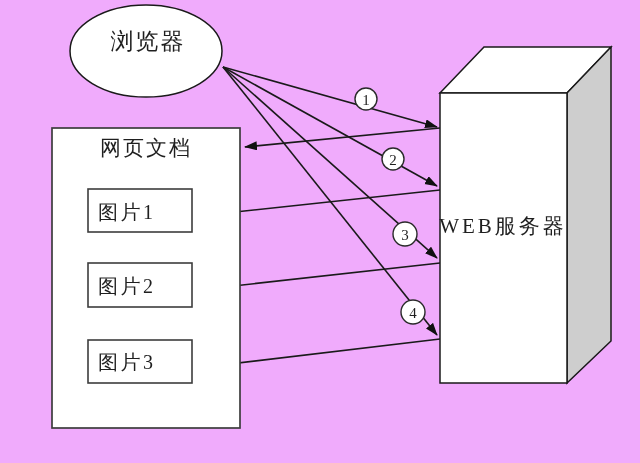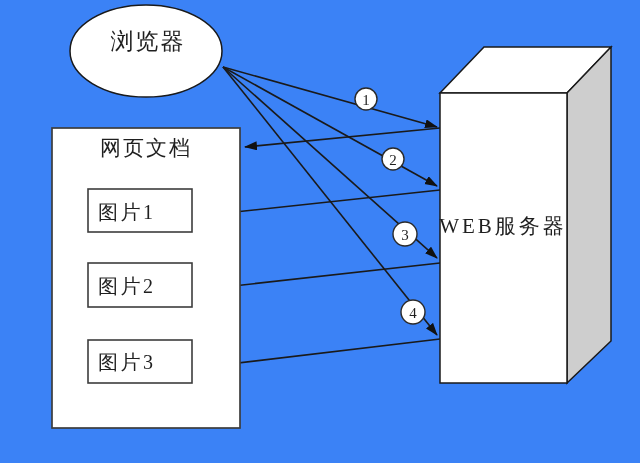--- a/index.html
+++ b/index.html
@@ -4,21 +4,21 @@
 <style>
   html, body {
     margin: 0;
     padding: 0;
     background: #ffffff;
   }
   .stage {
     position: relative;
     width: 640px;
     height: 463px;
-    background: #3b82f6;
+    background: #f0abfc;
     overflow: hidden;
     font-family: "Liberation Serif", "DejaVu Serif", serif;
   }
   svg { display: block; }
   .t {
     fill: #1f1f1f;
     font-family: "Liberation Serif", "DejaVu Serif", serif;
     letter-spacing: 2px;
   }
   .t-browser  { font-size: 23px; }

